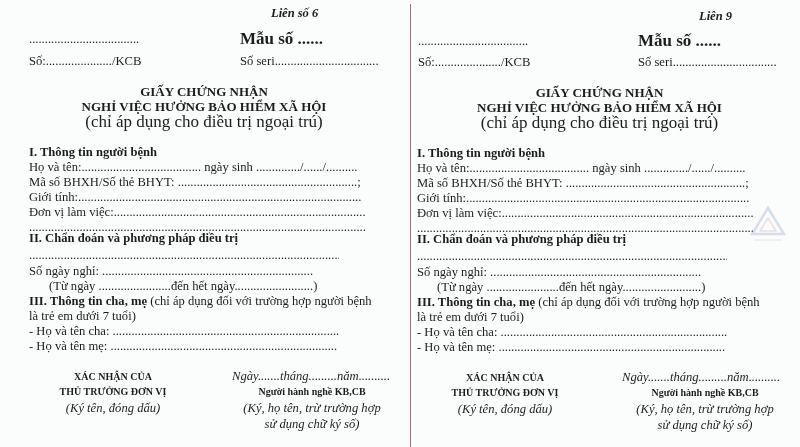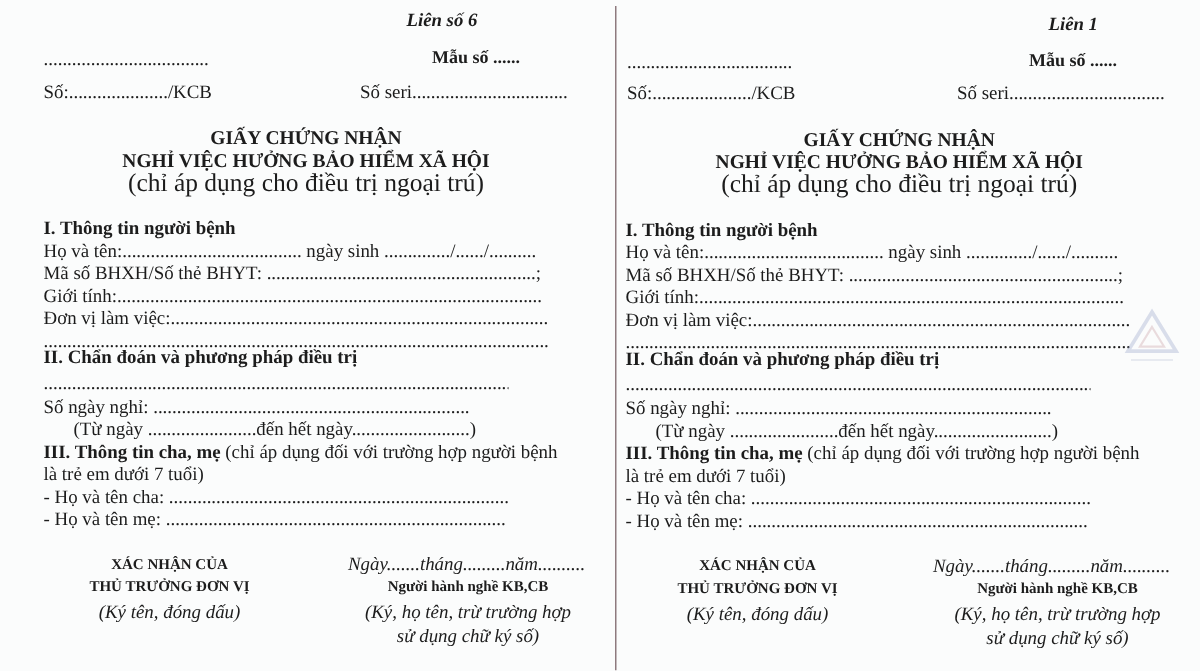--- a/index.html
+++ b/index.html
@@ -15,21 +15,21 @@
     font-size: 12.6px; line-height: 15px;
   }
   .page.left { left: 0; width: 408px; }
   .page.right { left: 411px; width: 389px; }
   .divider {
     position: absolute; left: 410px; top: 4px; width: 1px; height: 443px;
     background: #8e7a7e;
   }
   .abs { position: absolute; white-space: nowrap; }
   .lien { font-weight: bold; font-style: italic; font-size: 12.5px; }
-  .mau { font-weight: bold; font-size: 12px; margin-left: 48px; }
+  .mau { font-weight: bold; font-size: 17px; }
   .title { width: 100%; text-align: center; font-weight: bold; font-size: 13px; line-height: 15px; }
   .subtitle { width: 100%; text-align: center; font-size: 17px; }
   .h { font-weight: bold; }
   .sigbold { font-weight: bold; font-size: 10px; text-align: center; }
   .ital { font-style: italic; text-align: center; }
   .watermark {
     position: absolute; left: 748px; top: 204px; width: 40px; height: 40px; opacity: 0.35;
   }
 </style>
 </head>
@@ -71,21 +71,21 @@
 
   <div class="abs" style="left:232px; top:369px; font-style:italic;">Ngày.......tháng.........năm..........</div>
   <div class="abs sigbold" style="left:232px; top:384px; width:160px;">Người hành nghề KB,CB</div>
   <div class="abs ital" style="left:232px; top:401px; width:160px;">(Ký, họ tên, trừ trường hợp</div>
   <div class="abs ital" style="left:232px; top:417px; width:160px;">sử dụng chữ ký số)</div>
 </div>
 
 <div class="divider"></div>
 
 <div class="page right">
-  <div class="abs lien" style="left:288px; top:9px;">Liên 1</div>
+  <div class="abs lien" style="left:288px; top:9px;">Liên 9</div>
   <div class="abs" style="left:7px; top:34px;">...................................</div>
   <div class="abs mau" style="left:227px; top:33px;">Mẫu số ......</div>
   <div class="abs" style="left:7px; top:55px;">Số:...................../KCB</div>
   <div class="abs" style="left:227px; top:55px;">Số seri.................................</div>
 
   <div class="abs title" style="left:-6px; top:85px;">GIẤY CHỨNG NHẬN</div>
   <div class="abs title" style="left:-6px; top:100px;">NGHỈ VIỆC HƯỞNG BẢO HIỂM XÃ HỘI</div>
   <div class="abs subtitle" style="left:-6px; top:115px;">(chỉ áp dụng cho điều trị ngoại trú)</div>
 
   <div class="abs h" style="left:6px; top:146px;">I. Thông tin người bệnh</div>

